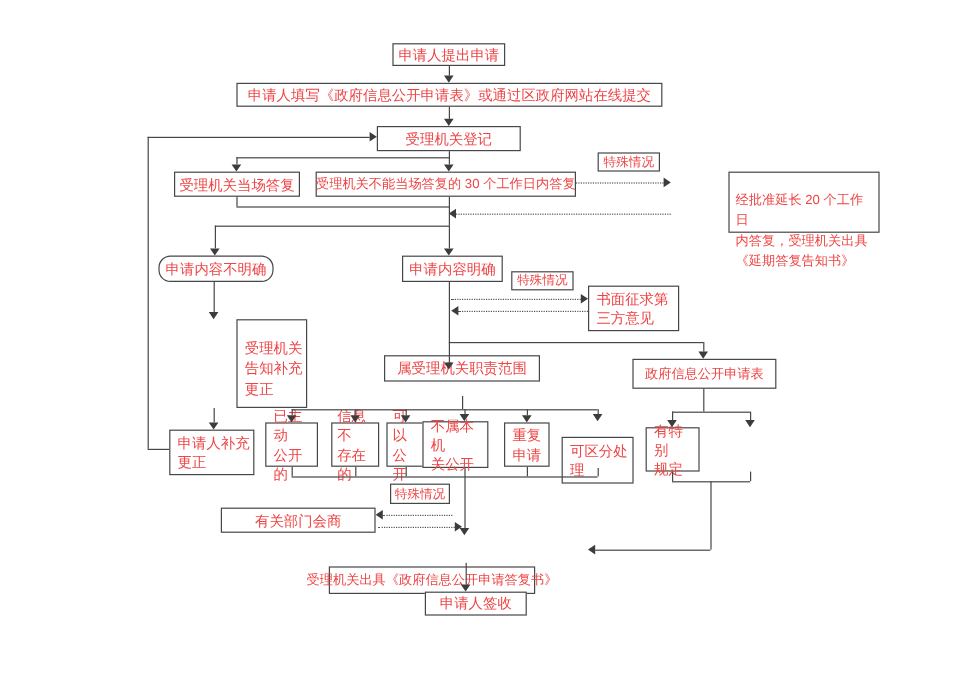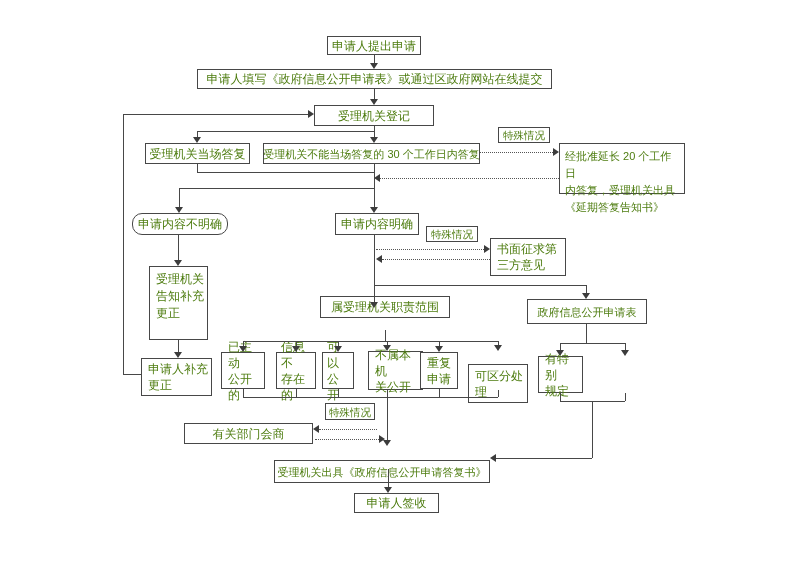--- a/index.html
+++ b/index.html
@@ -1,23 +1,23 @@
 <!DOCTYPE html>
 <html><head>
 <meta charset="utf-8">
 <style>
   html,body{margin:0;padding:0;background:#fff;}
   .canvas{position:relative;width:800px;height:565px;background:#ffffff;
           font-family:"Liberation Sans","DejaVu Sans",sans-serif;overflow:hidden;}
   .b{position:absolute;box-sizing:border-box;border:1px solid #474747;background:#fff;
      display:flex;align-items:center;justify-content:center;text-align:center;
-     font-size:12px;line-height:16px;color:#4d7c0f;white-space:pre-line;}
+     font-size:12px;line-height:16px;color:#ef4444;white-space:pre-line;}
   .nw{white-space:nowrap;}
   .left{justify-content:flex-start;text-align:left;padding-left:6px;padding-right:3px;}
-  .top{align-items:flex-start;padding-top:4px;line-height:17px;}
+  .top{align-items:flex-start;padding-top:15px;line-height:17px;margin-left:48px;}
   .f11{font-size:11px;}
   .s{font-size:10.5px;line-height:12px;}
   .vl{position:absolute;width:1px;background:#474747;}
   .hl{position:absolute;height:1px;background:#474747;}
   .dh{position:absolute;height:0;border-top:1px dotted #555;}
   .aD{position:absolute;width:0;height:0;border-left:4px solid transparent;border-right:4px solid transparent;border-top:6px solid #3c3c3c;}
   .aR{position:absolute;width:0;height:0;border-top:4px solid transparent;border-bottom:4px solid transparent;border-left:6px solid #3c3c3c;}
   .aL{position:absolute;width:0;height:0;border-top:4px solid transparent;border-bottom:4px solid transparent;border-right:6px solid #3c3c3c;}
 </style>
 </head>
@@ -45,31 +45,31 @@
   <div class="b left" style="left:141px;top:358px;width:71px;height:38px;">申请人补充
 更正</div>
   <div class="b nw" style="left:320px;top:296px;width:130px;height:22px;">属受理机关职责范围</div>
   <div class="b nw f11" style="left:527px;top:299px;width:120px;height:25px;">政府信息公开申请表</div>
   <div class="b left" style="left:221px;top:352px;width:44px;height:37px;">已主动
 公开的</div>
   <div class="b left" style="left:276px;top:352px;width:40px;height:37px;padding-left:4px;">信息不
 存在的</div>
   <div class="b left" style="left:322px;top:352px;width:32px;height:37px;padding-left:4px;">可以
 公开</div>
-  <div class="b left" style="left:368px;top:351px;width:55px;height:39px;">不属本机
+  <div class="b left" style="left:352px;top:351px;width:55px;height:39px;">不属本机
 关公开</div>
   <div class="b left" style="left:420px;top:352px;width:38px;height:37px;">重复
 申请</div>
   <div class="b left" style="left:468px;top:364px;width:60px;height:39px;">可区分处
 理</div>
   <div class="b left" style="left:538px;top:356px;width:45px;height:37px;">有特别
 规定</div>
   <div class="b s" style="left:325px;top:403px;width:50px;height:17px;">特殊情况</div>
   <div class="b nw" style="left:184px;top:423px;width:129px;height:21px;">有关部门会商</div>
-  <div class="b nw f11" style="left:274px;top:460px;width:216px;height:23px;">受理机关出具《政府信息公开申请答复书》</div>
+  <div class="b nw f11" style="left:274px;top:472px;width:172px;height:23px;">受理机关出具《政府信息公开申请答复书》</div>
   <div class="b nw" style="left:354px;top:493px;width:85px;height:20px;">申请人签收</div>
 
   <i class="vl" style="left:374px;top:55px;height:8px;"></i>
   <i class="vl" style="left:374px;top:89px;height:10px;"></i>
   <i class="vl" style="left:374px;top:126px;height:5px;"></i>
   <i class="vl" style="left:197px;top:131px;height:6px;"></i>
   <i class="vl" style="left:374px;top:131px;height:6px;"></i>
   <i class="vl" style="left:197px;top:164px;height:8px;"></i>
   <i class="vl" style="left:374px;top:164px;height:24px;"></i>
   <i class="vl" style="left:179px;top:188px;height:19px;"></i>

